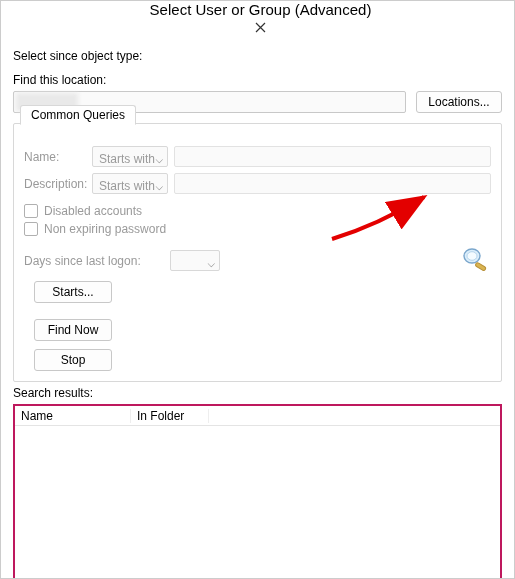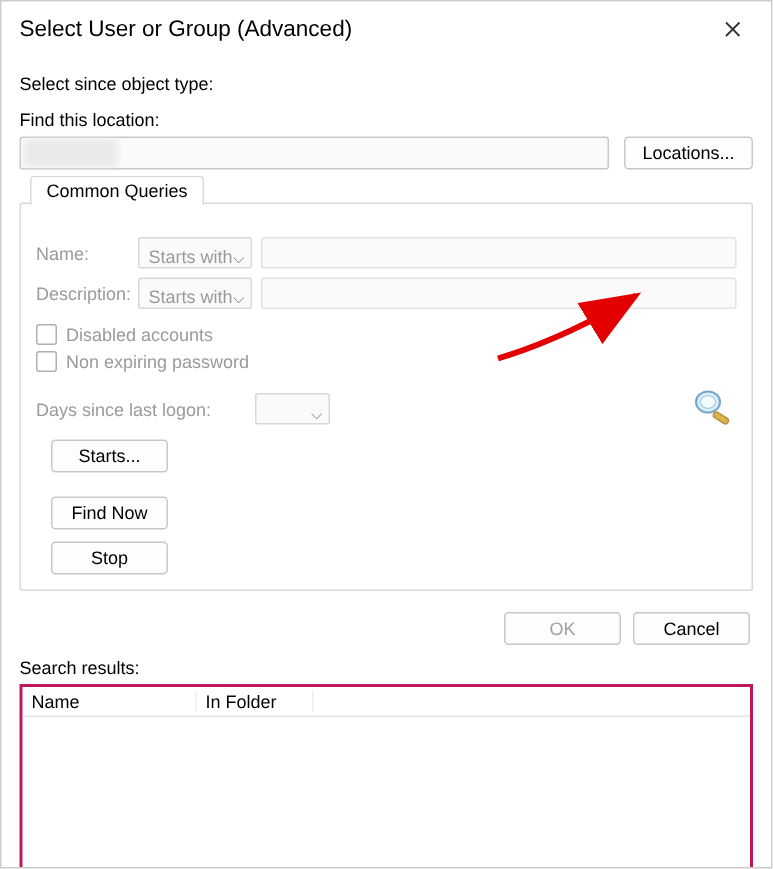--- a/index.html
+++ b/index.html
@@ -13,20 +13,21 @@
       border: 1px solid #ccc;
       color: #000;
     }
     .titlebar {
       display: flex;
       align-items: center;
       justify-content: space-between;
       height: 36px;
       padding: 0 6px 0 12px;
       font-size: 15px;
+      flex-direction: column;
     }
     .titlebar .close {
       width: 40px;
       height: 30px;
       display: flex;
       align-items: center;
       justify-content: center;
       font-size: 14px;
       color: #333;
       cursor: default;
@@ -87,21 +88,21 @@
     }
     .blurred {
       width: 62px;
       height: 18px;
       margin-left: 2px;
       background: #e9e9e9;
       filter: blur(2px);
     }
     .grouped {
       position: relative;
-      margin-top: 22px;
+      margin-top: 10px;
       border: 1px solid #d8d8d8;
       border-radius: 2px;
       padding: 16px 10px 10px 10px;
     }
     .groupbox {
       display: flex;
       flex-direction: column;
     }
     .group-left { flex: 1; position: relative; }
     .group-right {
@@ -271,24 +272,20 @@
       </div>
 
       <div class="group-right">
         <button class="btn">Starts...</button>
         <button class="btn" style="margin-top:8px">Find Now</button>
         <button class="btn">Stop</button>
       </div>
     </div>
   </div>
 
-  <div class="dlg-actions">
-    <button class="btn ok">OK</button>
-    <button class="btn">Cancel</button>
-  </div>
 
   <div class="results-label">Search results:</div>
   <div class="results">
     <div class="results-hdr">
       <div class="col1">Name</div>
       <div class="col2">In Folder</div>
     </div>
   </div>
 
 </div>

